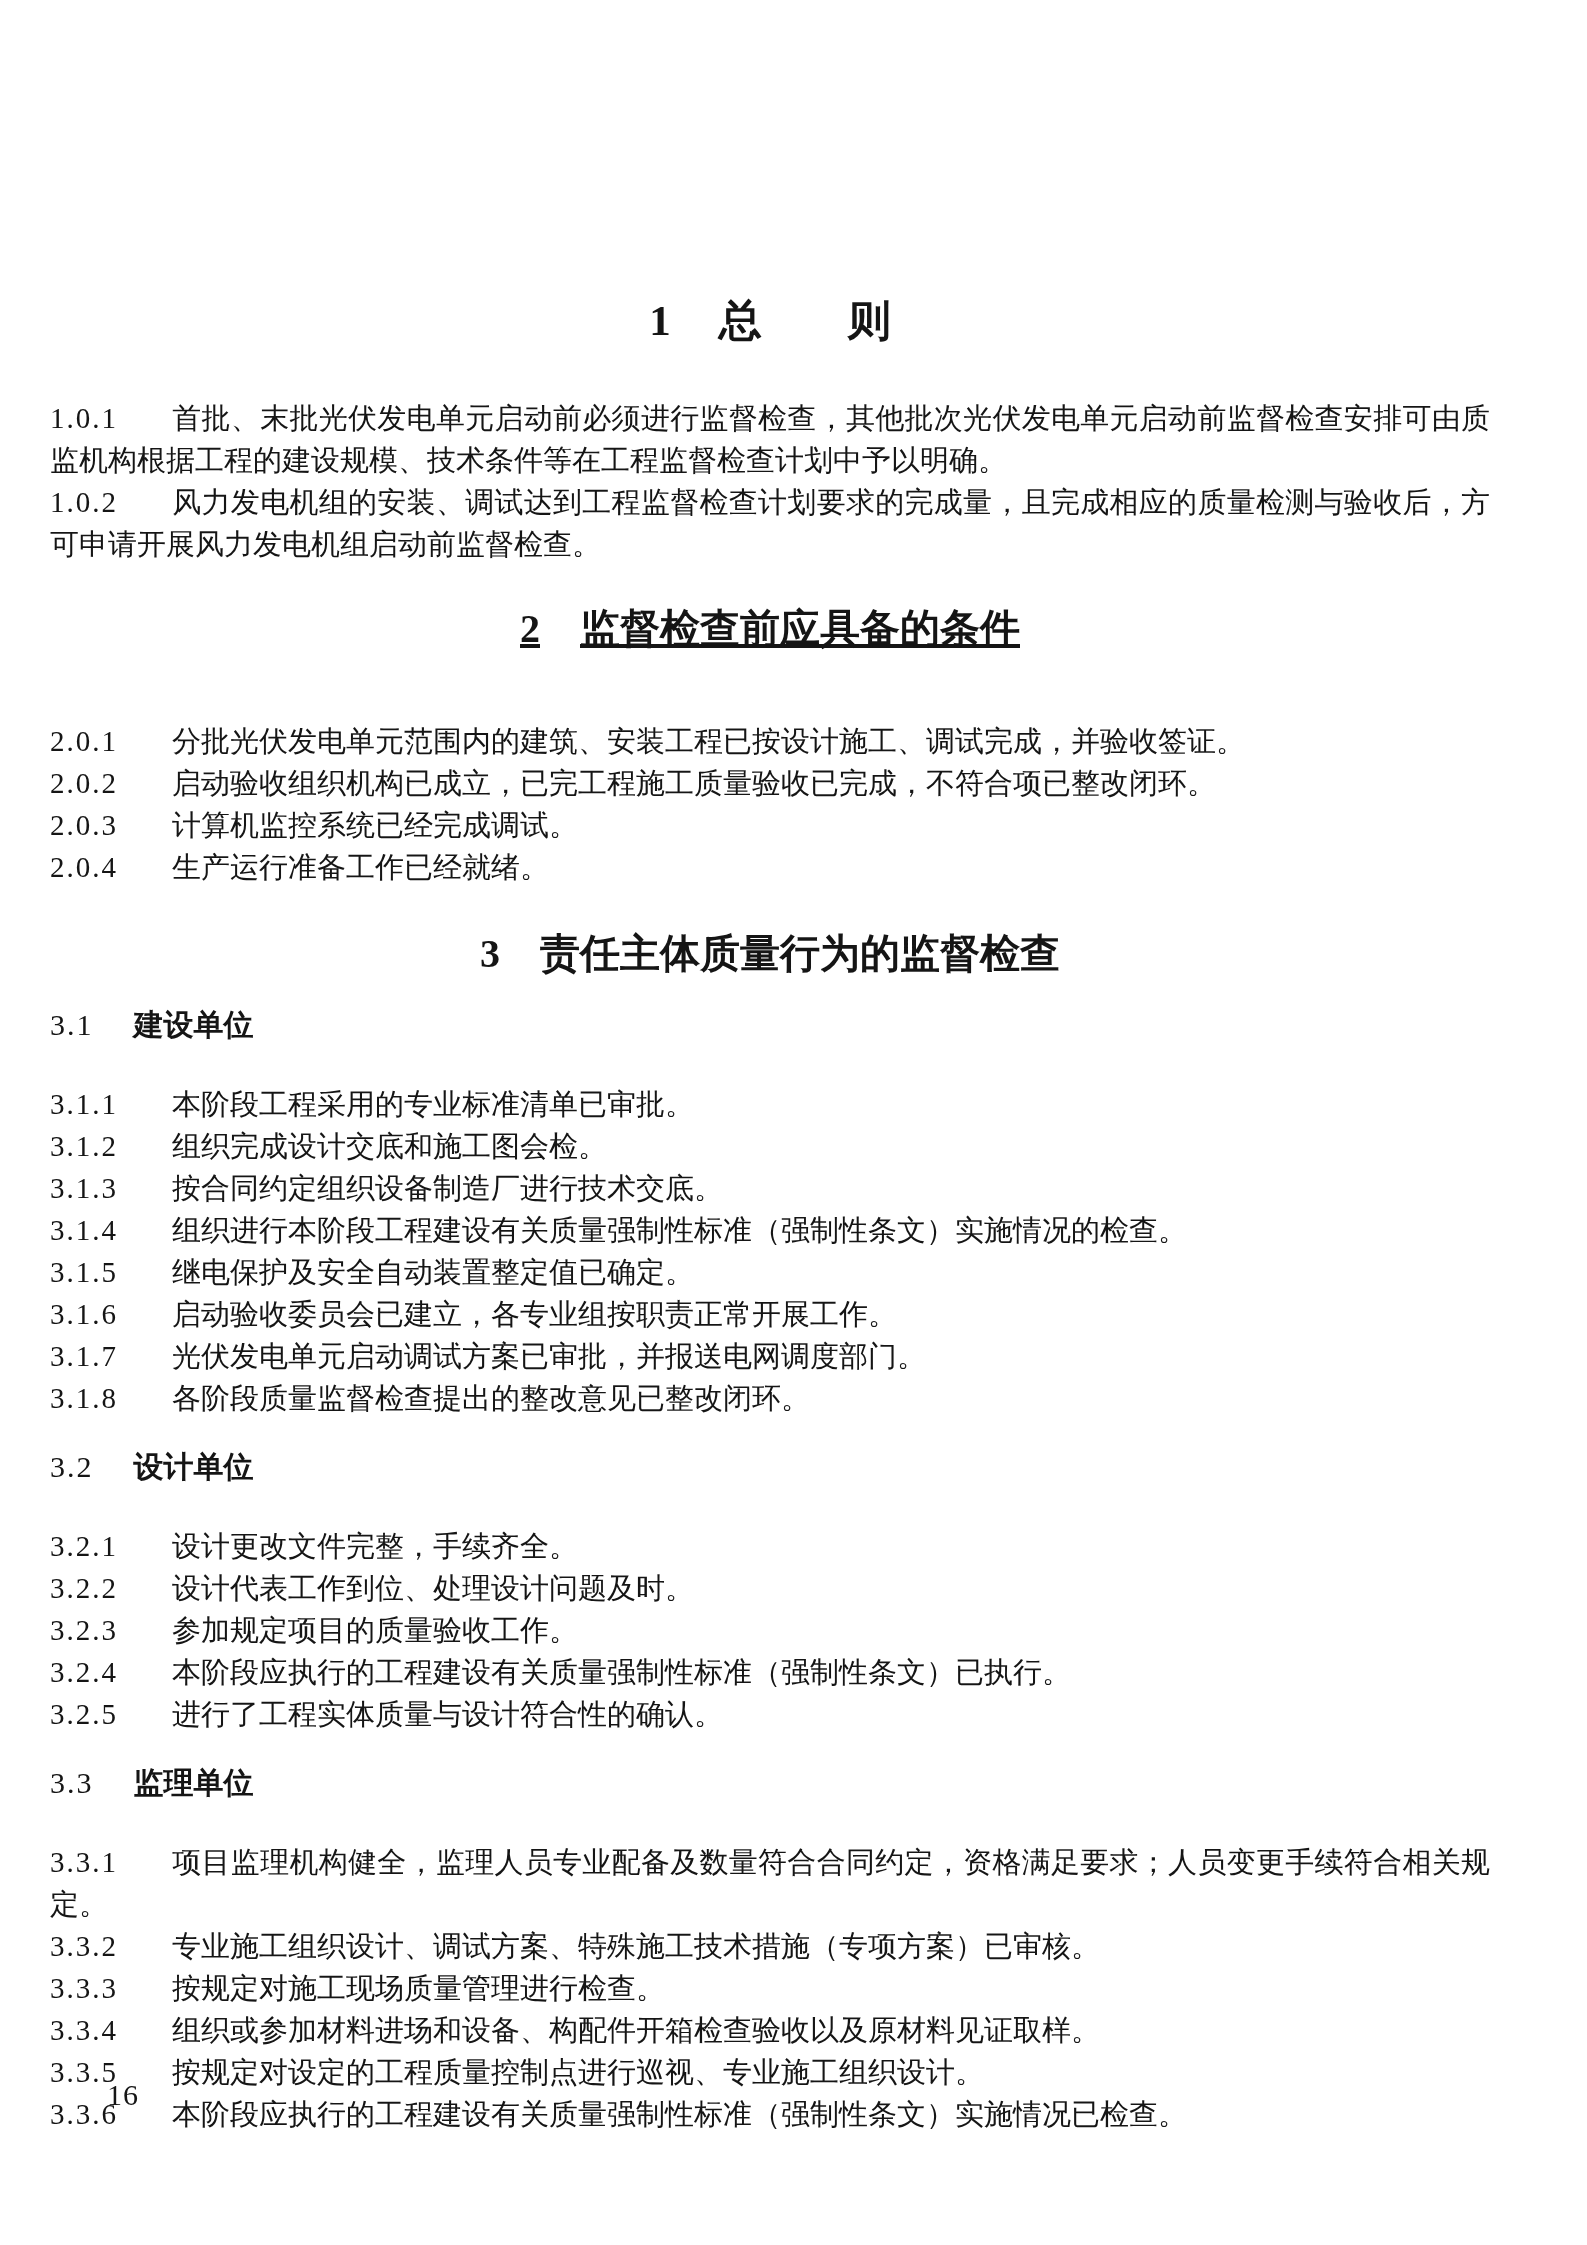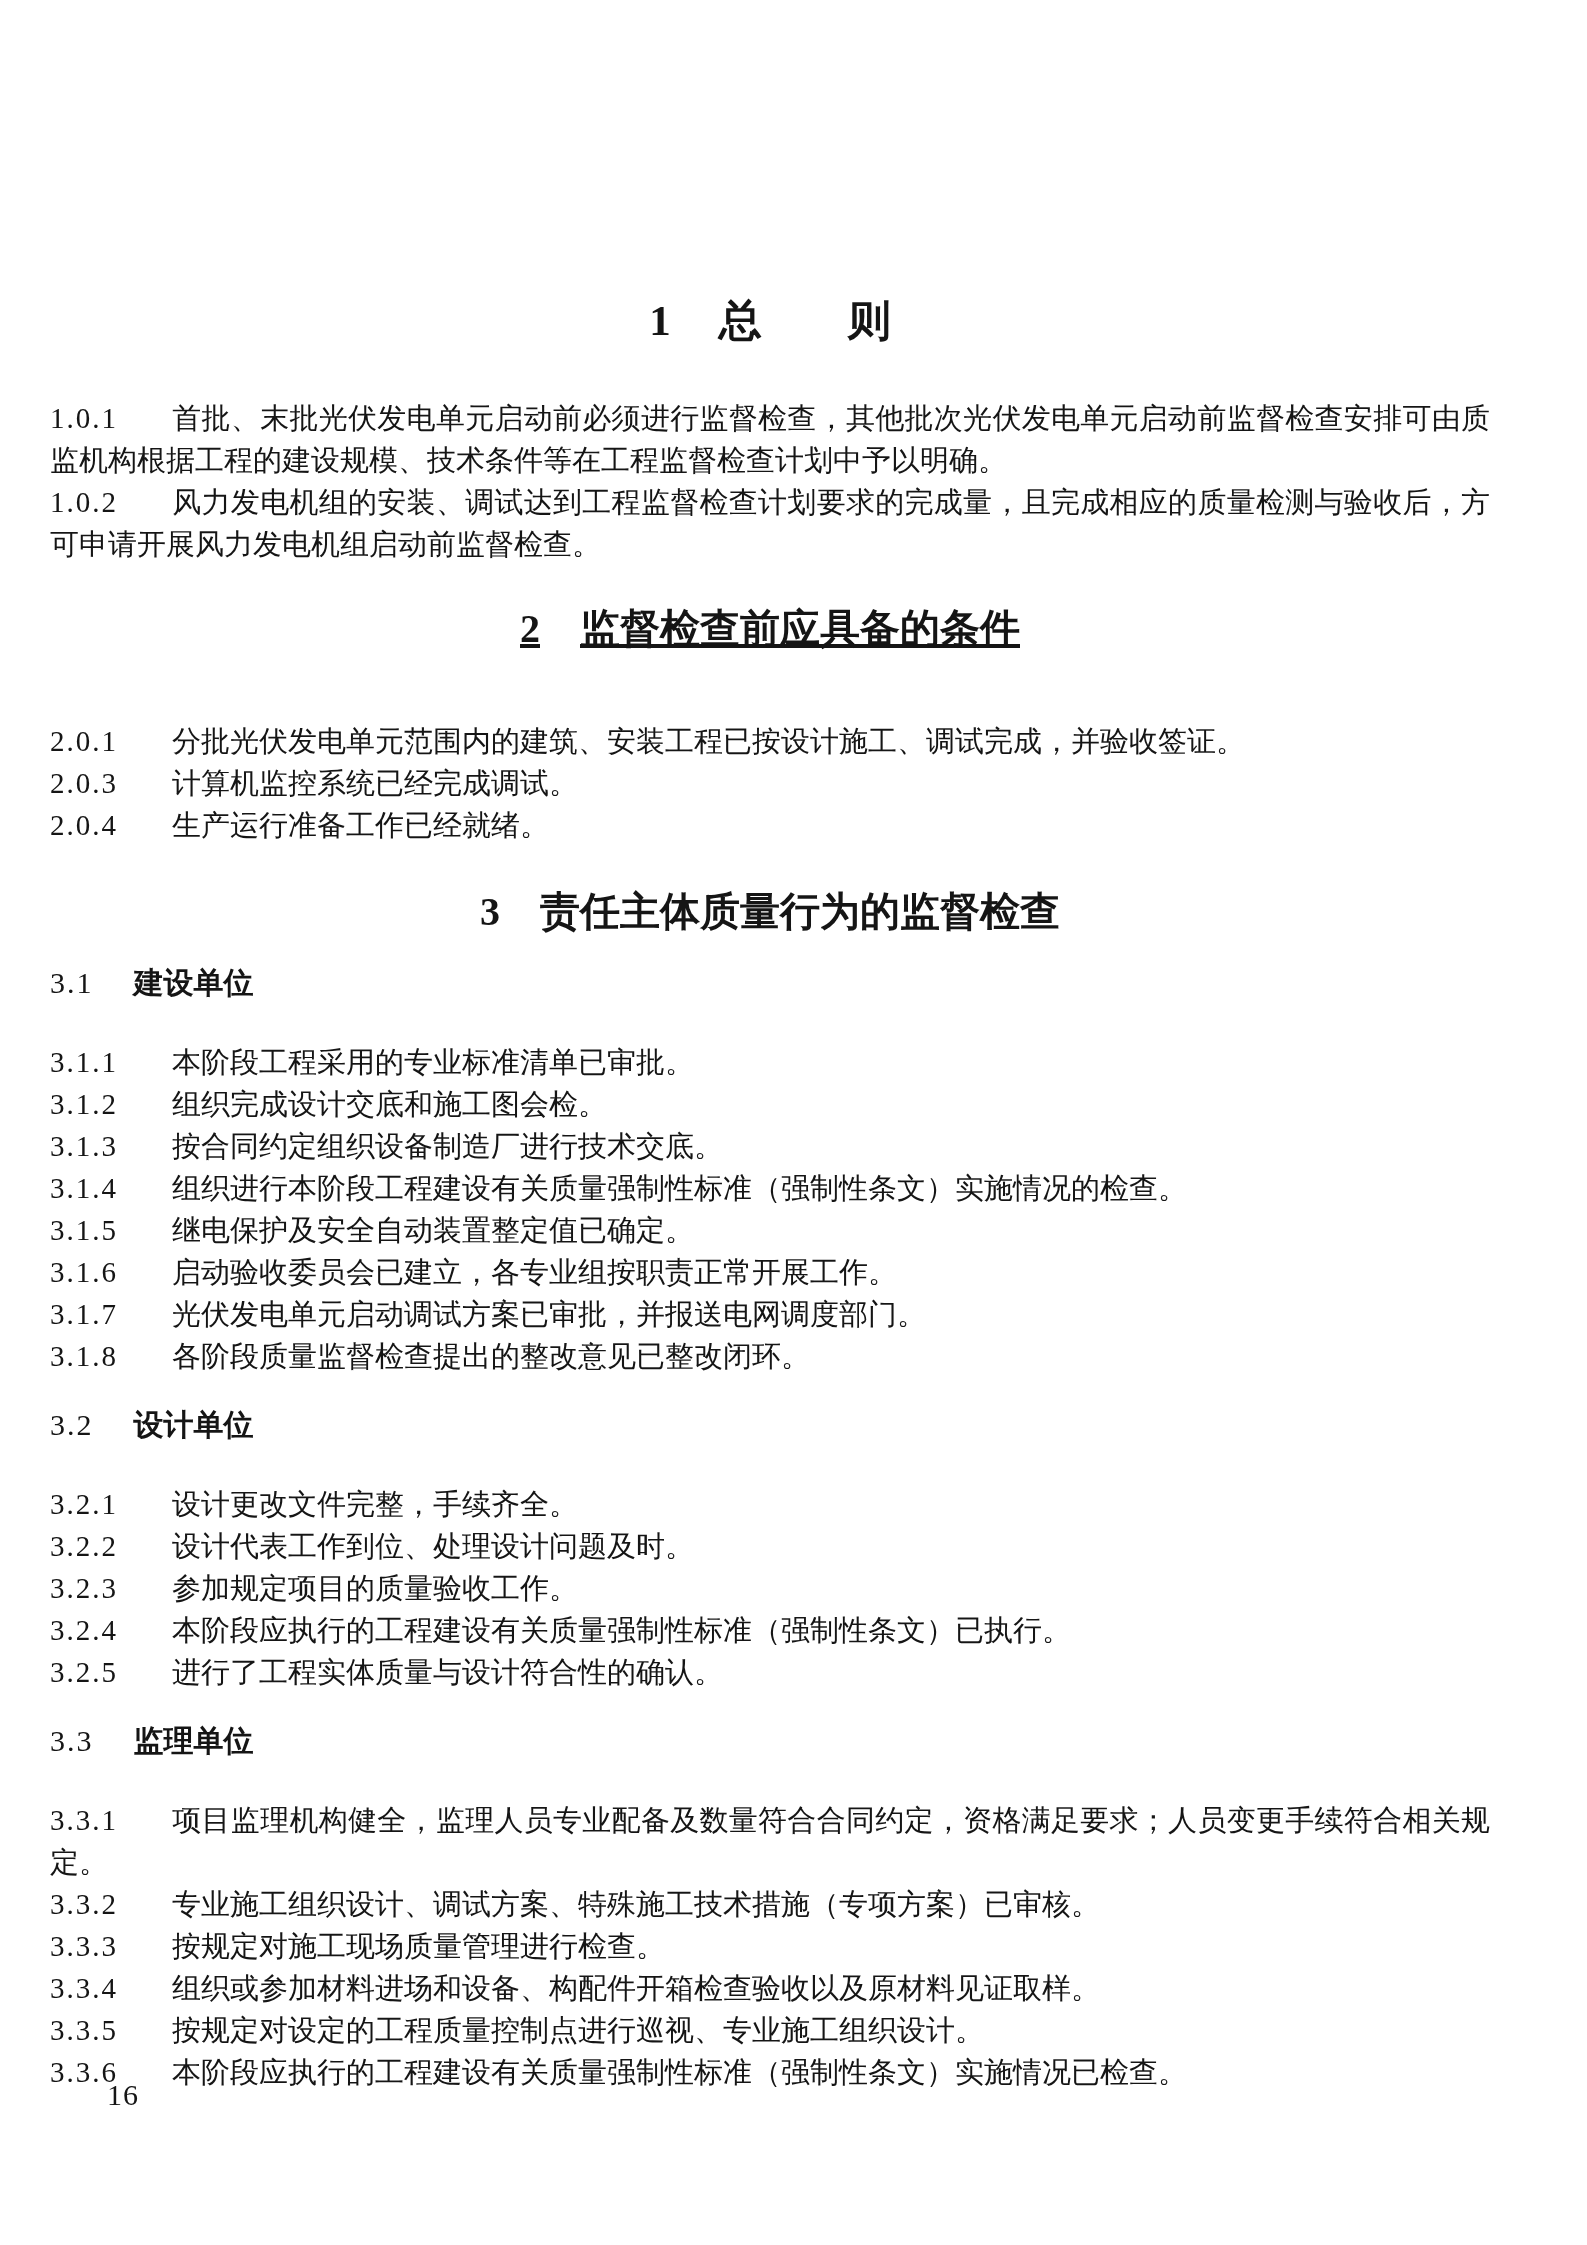--- a/index.html
+++ b/index.html
@@ -76,20 +76,21 @@
 <div class="content">
 
   <h1 class="h-chapter h1"><span class="ch-num">1</span><span class="ch-title">总　　则</span></h1>
 
   <p class="clause"><span class="num">1.0.1</span><span>首批、末批光伏发电单元启动前必须进行监督检查，其他批次光伏发电单元启动前监督检查安排可由质监机构根据工程的建设规模、技术条件等在工程监督检查计划中予以明确。</span></p>
   <p class="clause"><span class="num">1.0.2</span><span>风力发电机组的安装、调试达到工程监督检查计划要求的完成量，且完成相应的质量检测与验收后，方可申请开展风力发电机组启动前监督检查。</span></p>
 
   <h2 class="h-chapter h2"><span class="ch-num">2</span><span class="ch-title">监督检查前应具备的条件</span></h2>
 
   <p class="clause"><span class="num">2.0.1</span><span>分批光伏发电单元范围内的建筑、安装工程已按设计施工、调试完成，并验收签证。</span></p>
+  <p class="clause"><span class="num">2.0.2</span><span>启动验收组织机构已成立，已完工程施工质量验收已完成，不符合项已整改闭环。</span></p>
   <p class="clause"><span class="num">2.0.3</span><span>计算机监控系统已经完成调试。</span></p>
   <p class="clause"><span class="num">2.0.4</span><span>生产运行准备工作已经就绪。</span></p>
 
   <h2 class="h-chapter h3"><span class="ch-num">3</span><span class="ch-title">责任主体质量行为的监督检查</span></h2>
 
   <h3 class="h-sub"><span class="sub-num">3.1</span><span class="sub-title">建设单位</span></h3>
 
   <p class="clause"><span class="num">3.1.1</span><span>本阶段工程采用的专业标准清单已审批。</span></p>
   <p class="clause"><span class="num">3.1.2</span><span>组织完成设计交底和施工图会检。</span></p>
   <p class="clause"><span class="num">3.1.3</span><span>按合同约定组织设备制造厂进行技术交底。</span></p>

